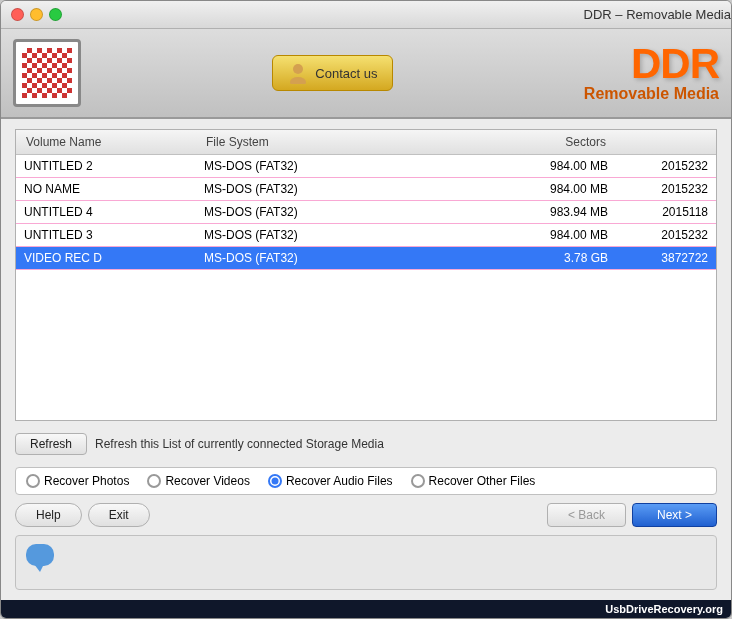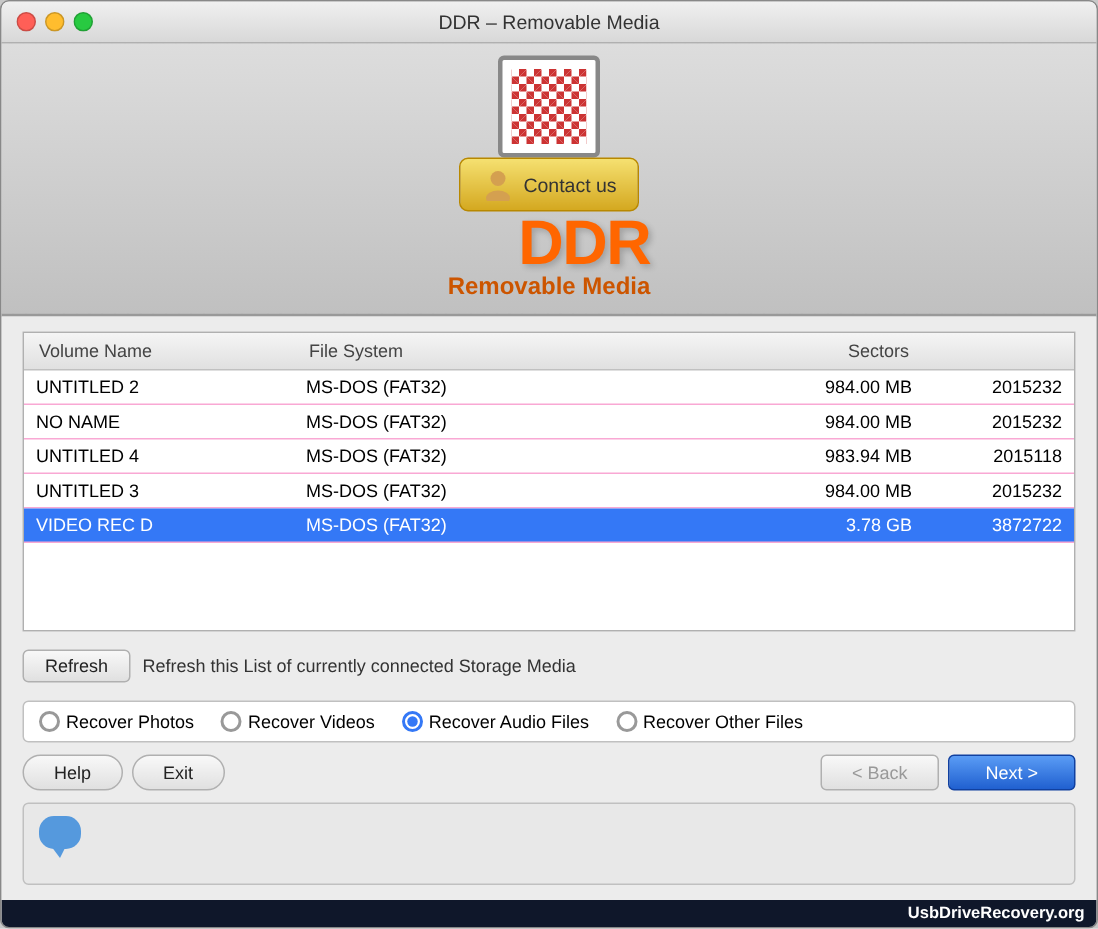--- a/index.html
+++ b/index.html
@@ -22,21 +22,21 @@
       display: flex;
       flex-direction: column;
     }
 
     
     .titlebar {
       background: linear-gradient(to bottom, #f0f0f0, #d8d8d8);
       height: 28px;
       display: flex;
       align-items: center;
-      justify-content: center;
+      justify-content: flex-end;
       border-bottom: 1px solid #b0b0b0;
       position: relative;
       flex-shrink: 0;
     }
     .titlebar-buttons {
       position: absolute;
       left: 10px;
       display: flex;
       gap: 6px;
     }
@@ -67,21 +67,20 @@
       min-height: 90px;
       background-image: 
         linear-gradient(to bottom, #ddd, #c0c0c0),
         repeating-linear-gradient(
           45deg,
           transparent,
           transparent 5px,
           rgba(180,180,180,0.2) 5px,
           rgba(180,180,180,0.2) 6px
         );
-      flex-direction: column;
     }
 
     .logo-icon {
       width: 68px;
       height: 68px;
       border: 3px solid #888;
       border-radius: 4px;
       background: white;
       display: flex;
       align-items: center;

